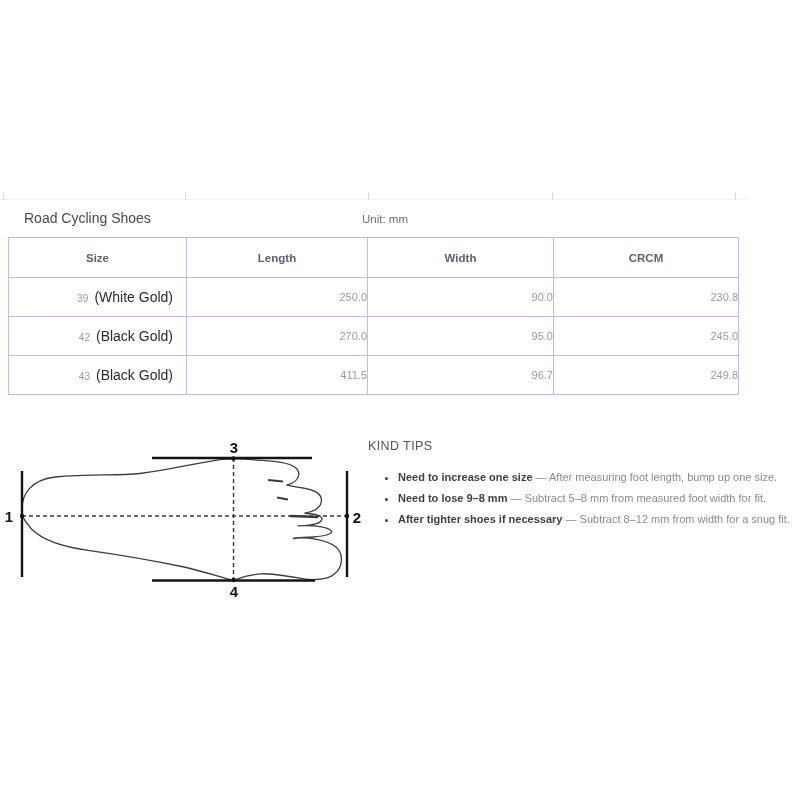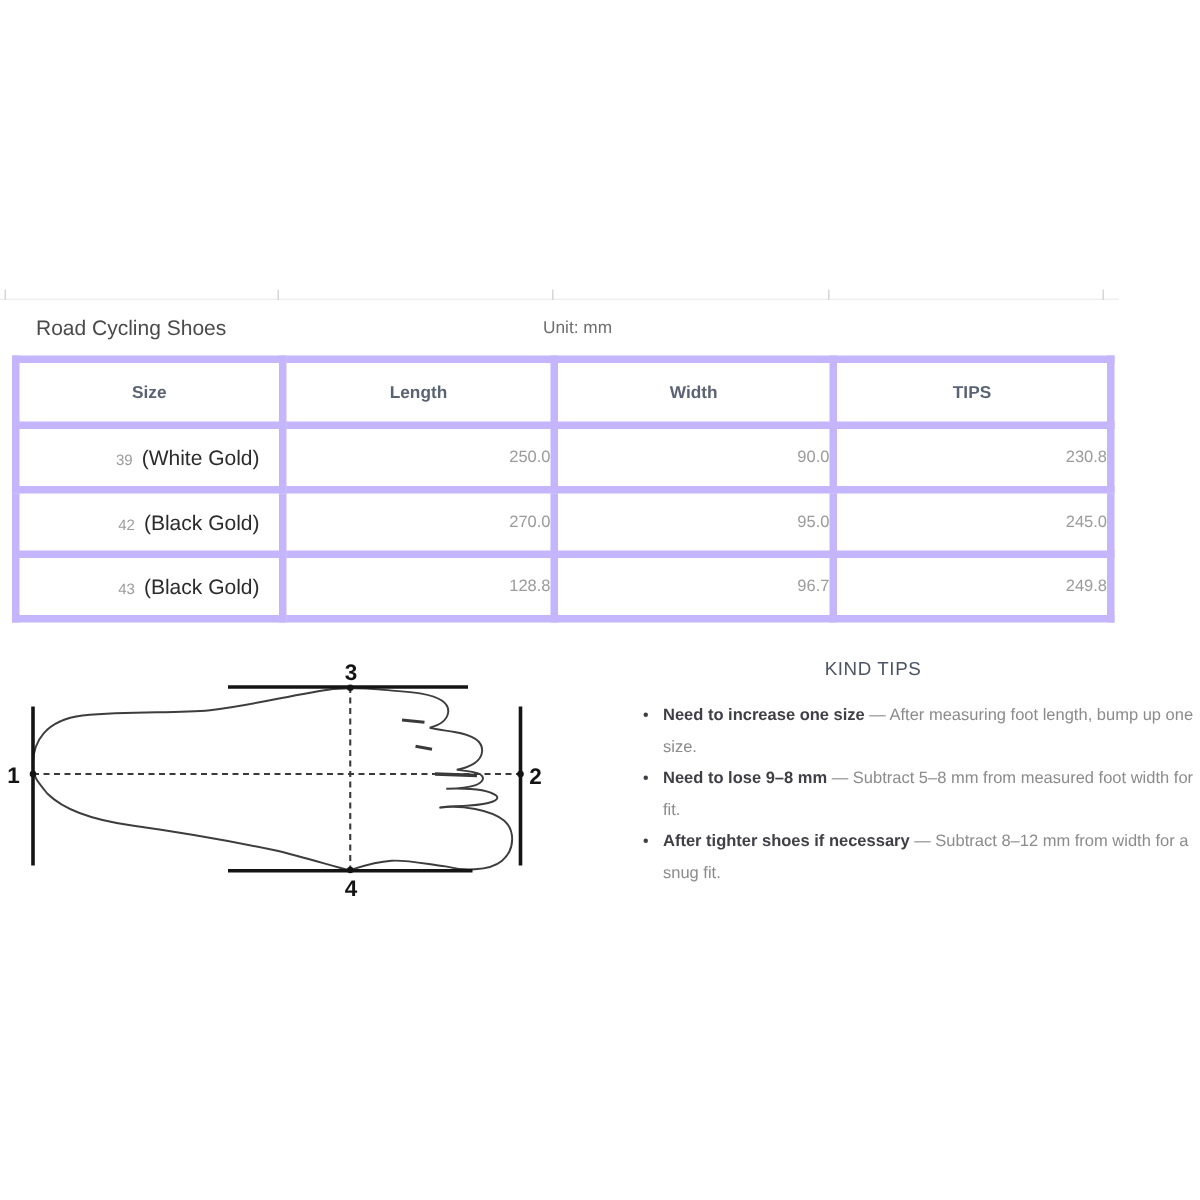--- a/index.html
+++ b/index.html
@@ -30,21 +30,21 @@
     position: absolute; left: 362px; top: 213px;
     font-size: 11.5px; color: #6e6e6e;
   }
 
   table.size-table {
     position: absolute; left: 8px; top: 237px;
     width: 730px;
     border-collapse: collapse; table-layout: fixed;
   }
   .size-table th, .size-table td {
-    border: 5px solid #c4b5fd;
+    border: 1px solid #c4b5fd;
     text-align: center; vertical-align: middle;
     padding: 0;
     margin-left: 48px;
   }
   .size-table th {
     height: 39px;
     font-size: 11.5px; font-weight: bold; color: #5a6373;
   }
   .size-table td {
     height: 38px;
@@ -58,30 +58,29 @@
   .foot-diagram text {
     font-family: "Liberation Sans", sans-serif;
     font-size: 15px; font-weight: bold; fill: #141414;
   }
 
   .tips {
     position: absolute; left: 368px; top: 438px; width: 428px;
   }
   .tips-heading {
     font-size: 12.5px; color: #4b5563;
-    letter-spacing: 0.4px; line-height: 16px; text-align: center;
+    letter-spacing: 0.4px; line-height: 16px;
   }
   .tips ul {
     margin: 13px 0 0 0; padding: 0 0 0 30px;
     list-style: disc;
   }
   .tips li {
     font-size: 11px; color: #8b8b8b;
     line-height: 21px;
-    margin-left: 44px;
   }
   .tips li::marker { color: #3f3f46; }
   .tips li b { color: #3f3f46; font-weight: bold; }
 </style>
 </head>
 <body>
 
 <div class="canvas">
 
   <div class="remnant-line"></div>
@@ -99,21 +98,21 @@
       <col style="width:178px">
         <col style="width:181px">
         <col style="width:186px">
         <col style="width:185px">
     </colgroup>
     <thead>
       <tr>
         <th>Size</th>
         <th>Length</th>
         <th>Width</th>
-        <th>TIPS</th>
+        <th>CRCM</th>
       </tr>
     </thead>
     <tbody>
       <tr>
         <td class="size-cell">
           <span class="size-num">39</span><span class="size-name">(White Gold)</span>
         </td>
         <td>250.0</td>
         <td>90.0</td>
         <td>230.8</td>
@@ -123,21 +122,21 @@
           <span class="size-num">42</span><span class="size-name">(Black Gold)</span>
         </td>
         <td>270.0</td>
         <td>95.0</td>
         <td>245.0</td>
       </tr>
       <tr>
         <td class="size-cell">
           <span class="size-num">43</span><span class="size-name">(Black Gold)</span>
         </td>
-        <td>128.8</td>
+        <td>411.5</td>
         <td>96.7</td>
         <td>249.8</td>
       </tr>
     </tbody>
   </table>
 
   <svg class="foot-diagram" width="370" height="175" viewBox="0 0 370 175">
 
     <path d="M 22,82
          C 21,64 31,50 55,47

